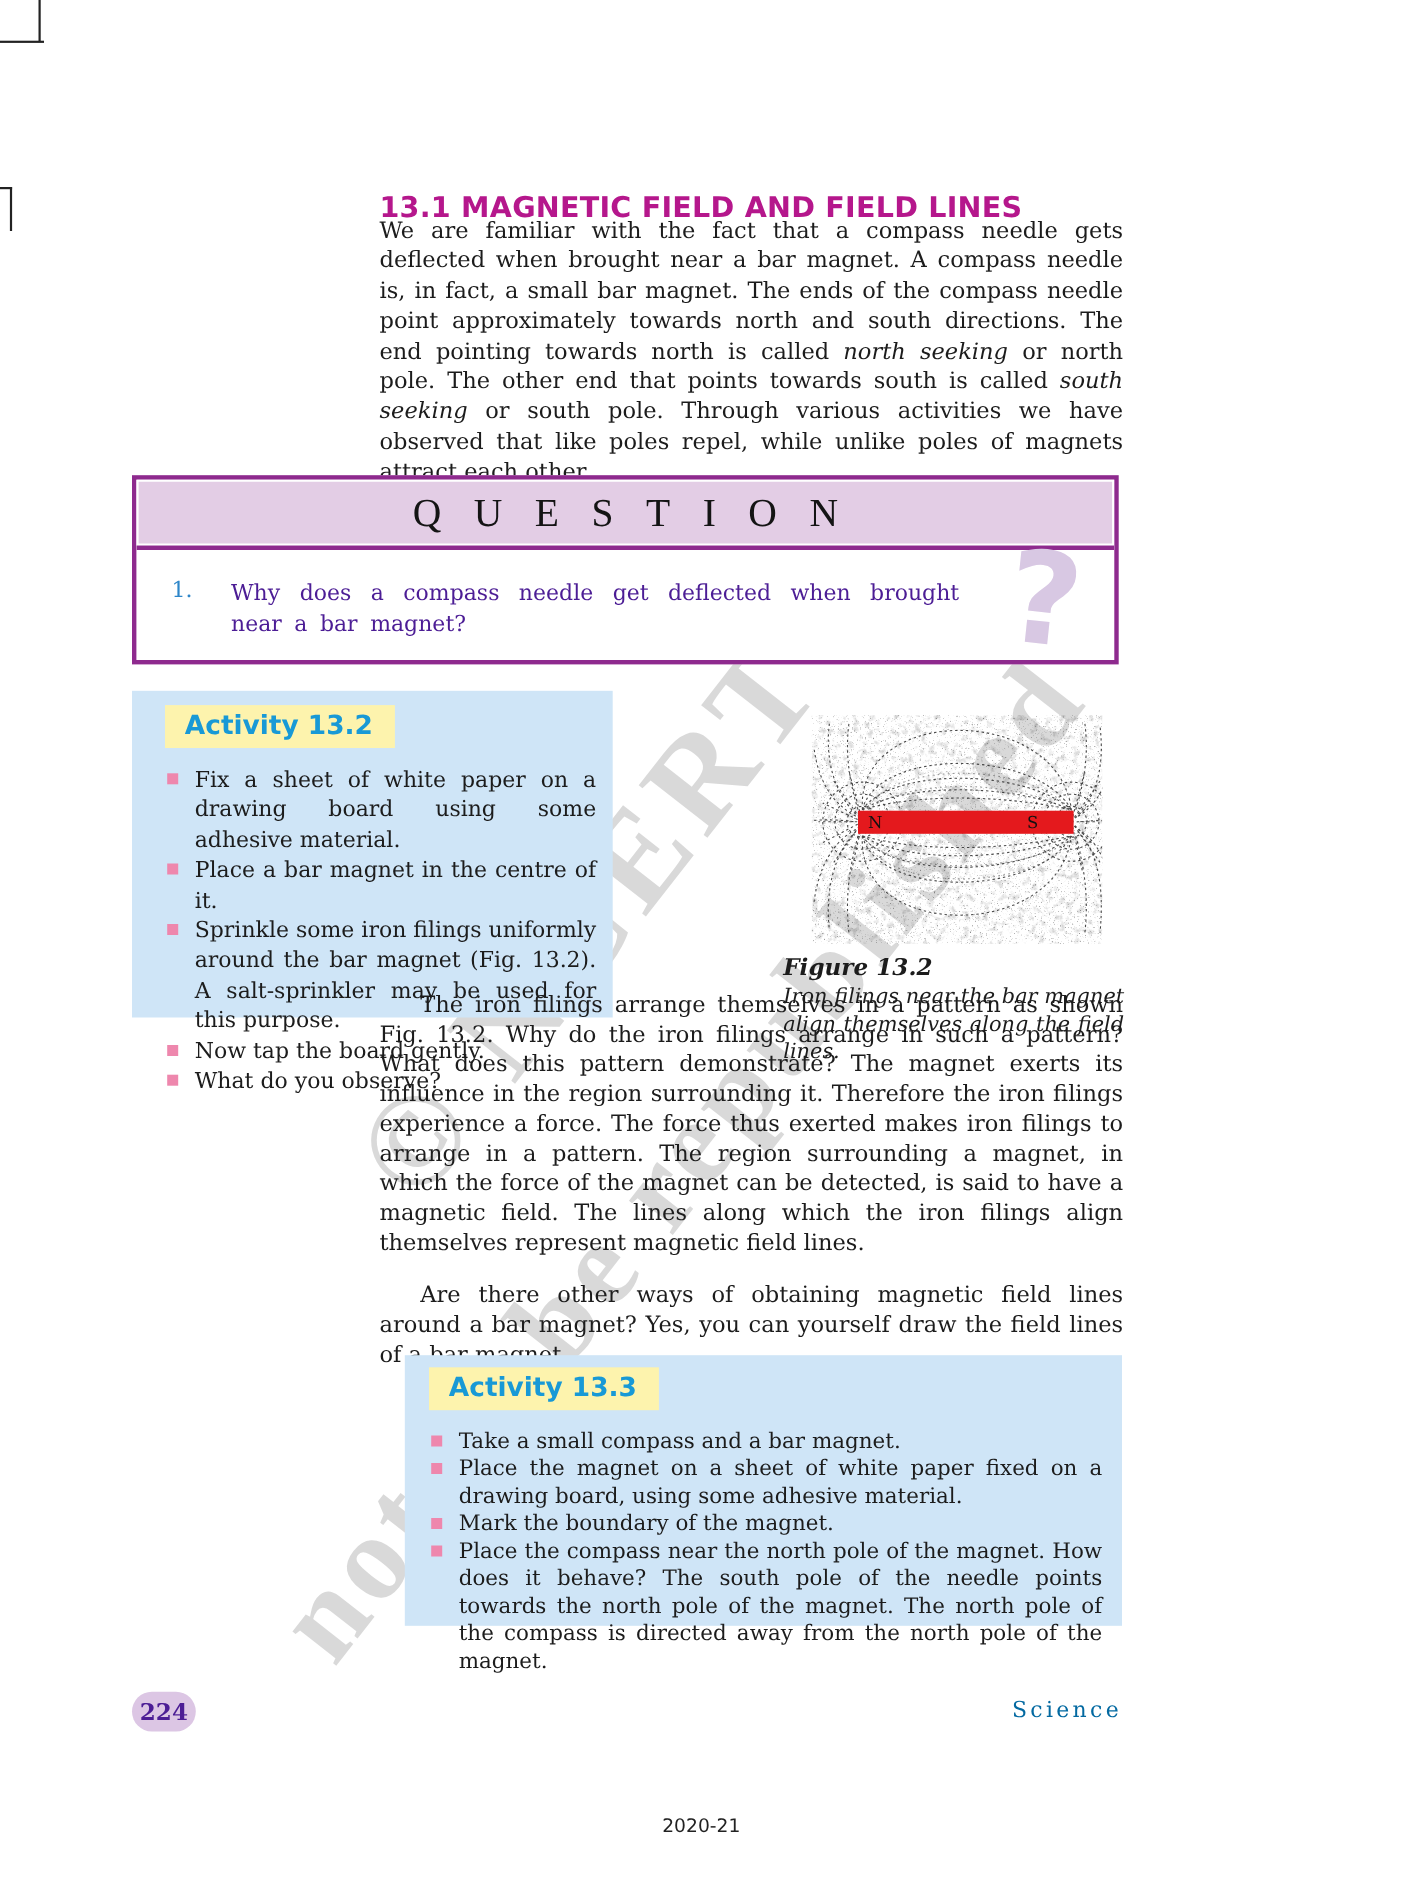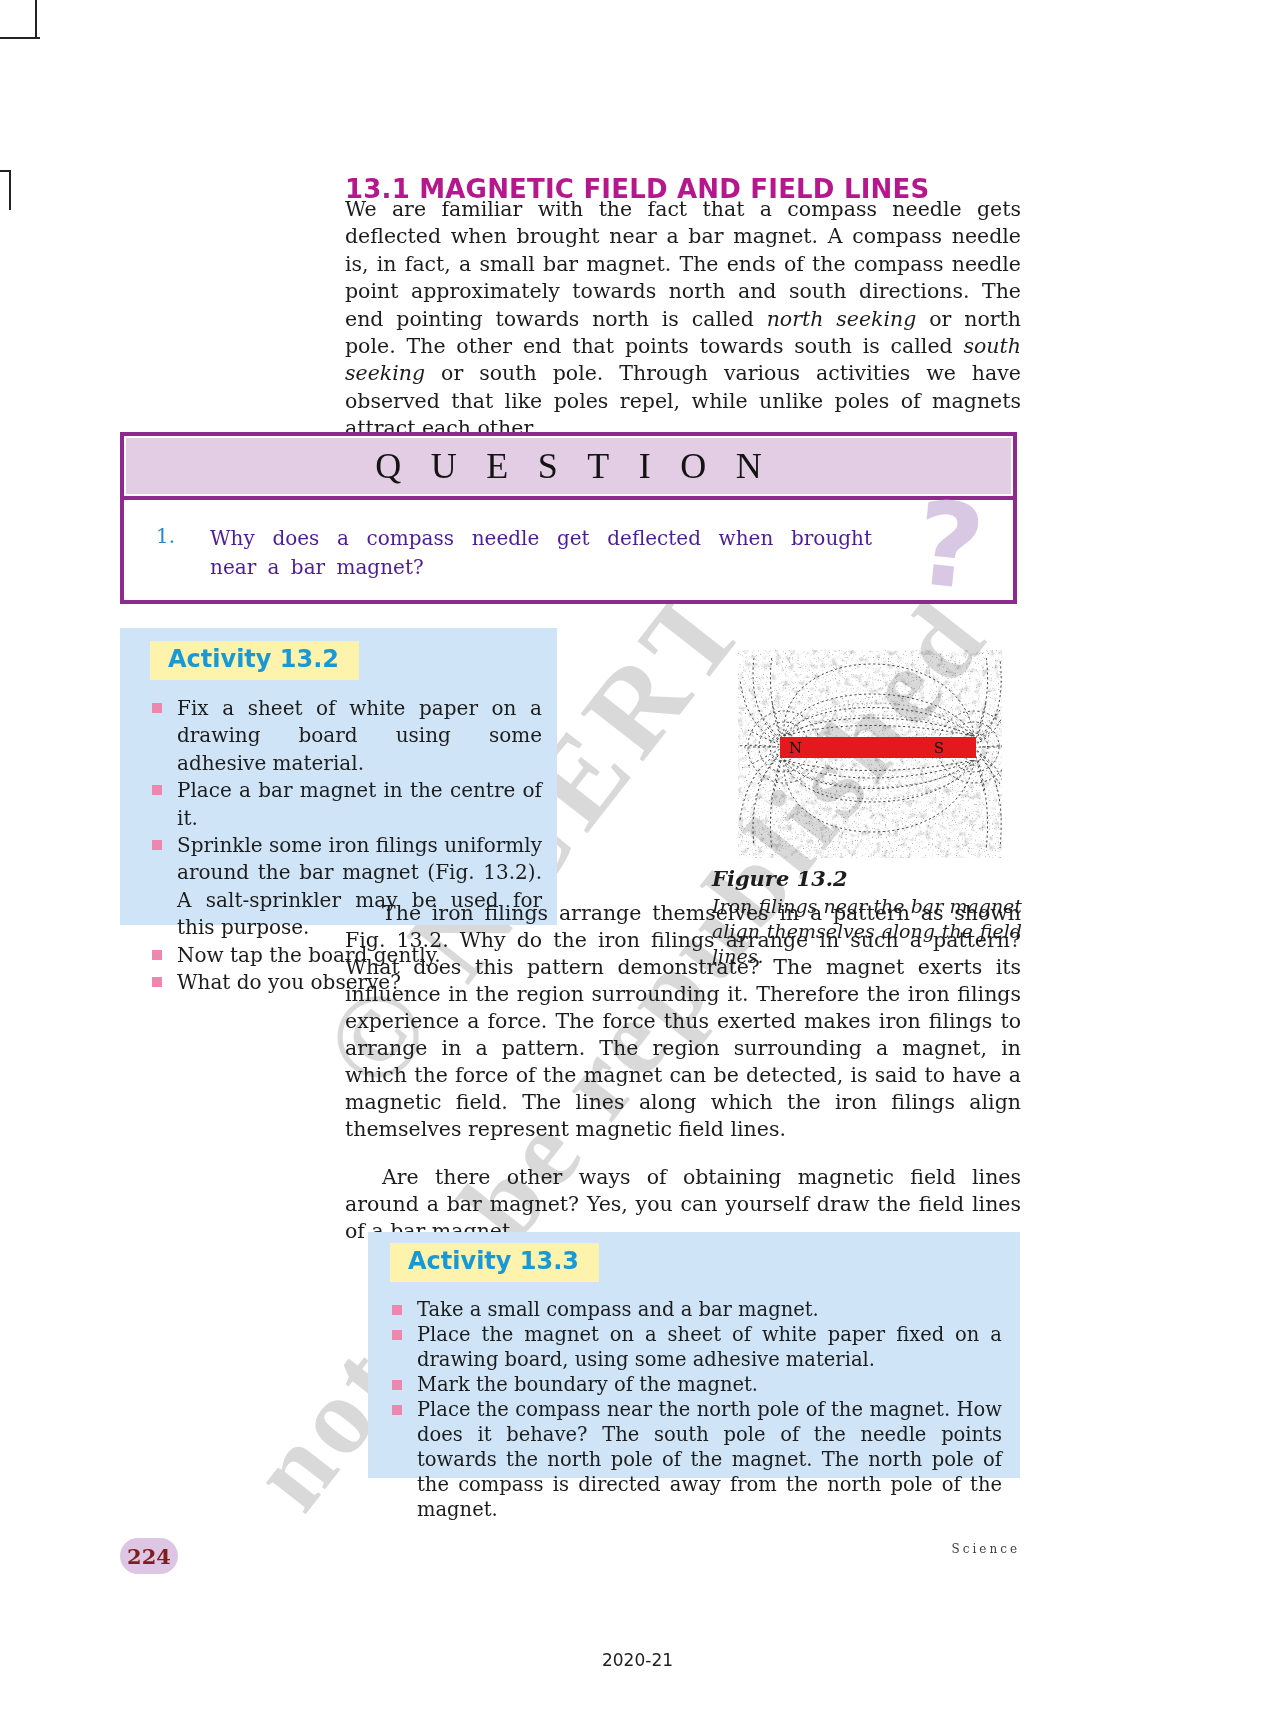--- a/index.html
+++ b/index.html
@@ -103,23 +103,23 @@
   .para { position:absolute; left:345px; width:676px; margin:0;
           font-size:20.5px; line-height:27px; text-align:justify; text-indent:37px; }
   .para-2 { top:900px; }
   .para-3 { top:1164px; }
 
   
   .page-pill {
     position:absolute; left:120px; top:1538px; width:58px; height:36px;
     background:#dcc6e4; border-radius:18px;
     display:flex; align-items:center; justify-content:center;
-    font-weight:bold; font-size:21px; color:#7f1d1d;
-  }
-  .subject { position:absolute; right:255px; top:1542px; font-size:12px; letter-spacing:3px; color:#404040; }
+    font-weight:bold; font-size:21px; color:#4c1d95;
+  }
+  .subject { position:absolute; right:255px; top:1542px; font-size:20px; letter-spacing:3px; color:#0369a1; }
   .year-line {
     position:absolute; left:0; right:0; top:1650px; text-align:center;
     font-family:"DejaVu Sans", sans-serif; font-size:17px; color:#222;
   }
 </style>
 </head>
 <body>
 
 <div class="page">
 

